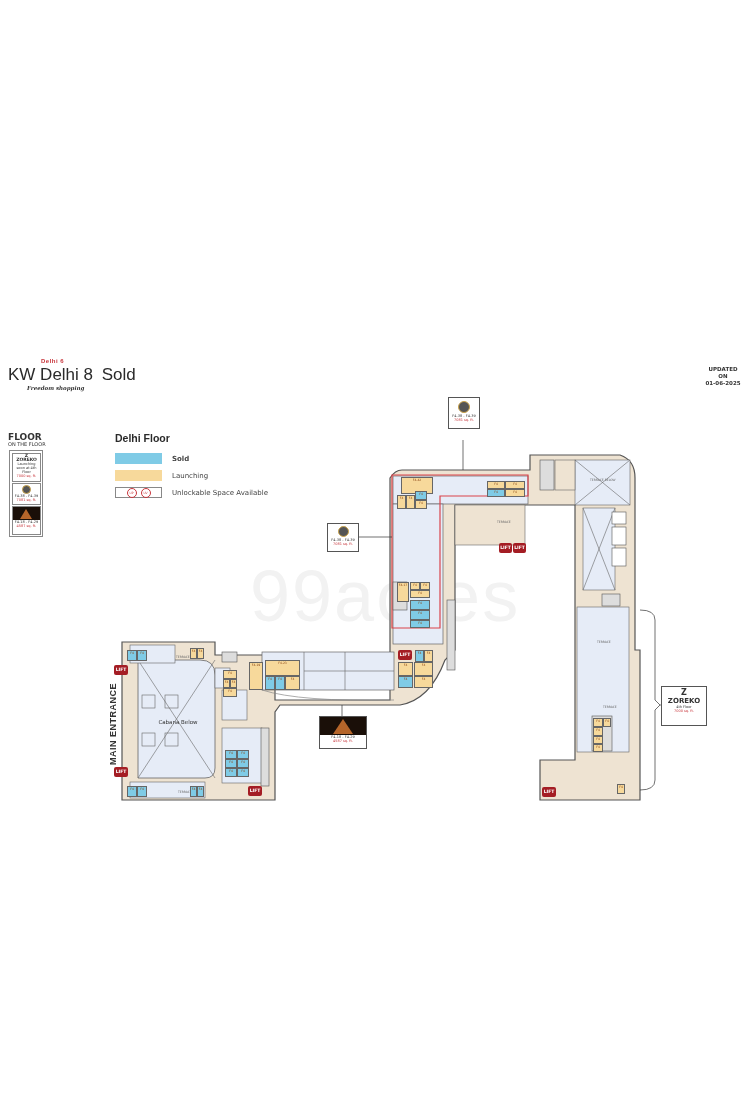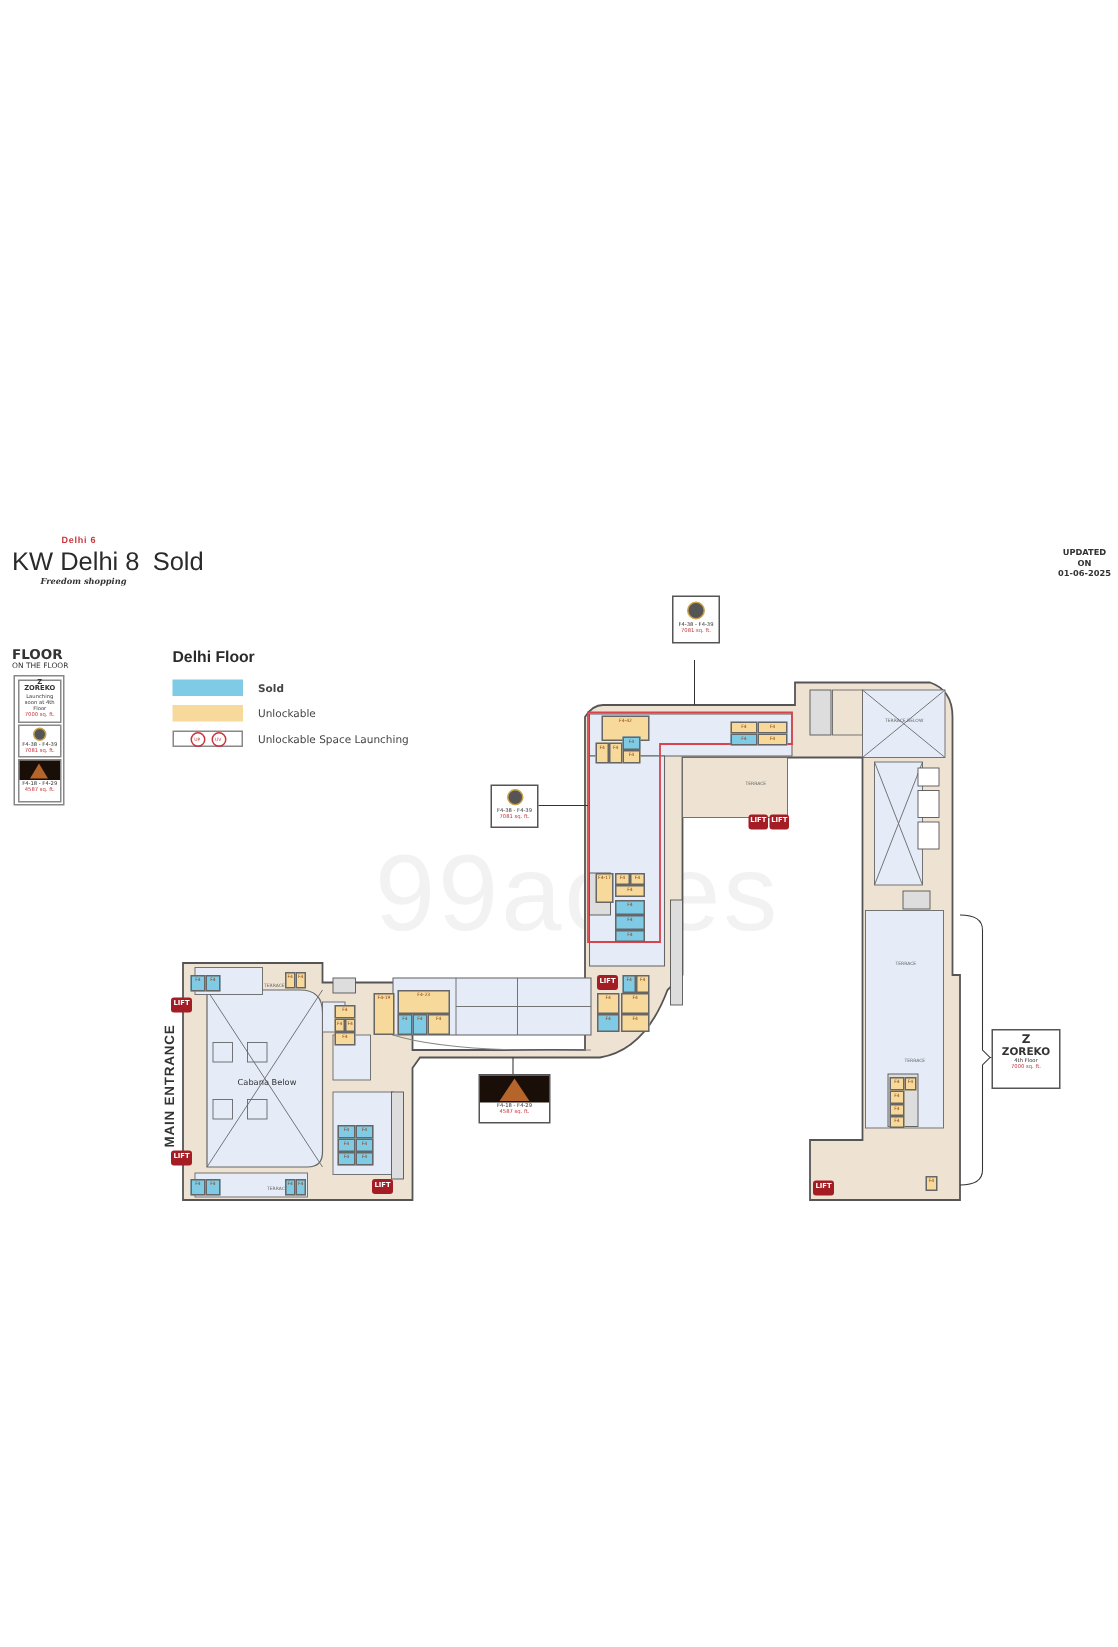--- a/index.html
+++ b/index.html
@@ -68,28 +68,28 @@
   </div>
 </div>
 
 <div class="abs floor-title">Delhi Floor</div>
 <div class="abs" style="left:115px;top:453px;display:flex;align-items:center;gap:10px;font-weight:bold;">
   <div class="legend-swatch" style="background:#7fcbe6;"></div>
   <span class="legend-label">Sold</span>
 </div>
 <div class="abs" style="left:115px;top:470px;display:flex;align-items:center;gap:10px;">
   <div class="legend-swatch" style="background:#f7d99b;"></div>
-  <span class="legend-label">Unlockable</span>
+  <span class="legend-label">Launching</span>
 </div>
 <div class="abs" style="left:115px;top:487px;display:flex;align-items:center;gap:10px;">
   <div class="legend-swatch" style="border:1px solid #888;box-sizing:border-box;display:flex;align-items:center;justify-content:center;gap:4px;background:#fff;">
     <span style="width:8px;height:8px;border:1px solid #c8353b;border-radius:50%;font-size:3px;color:#c8353b;display:flex;align-items:center;justify-content:center;">UP</span>
     <span style="width:8px;height:8px;border:1px solid #c8353b;border-radius:50%;font-size:3px;color:#c8353b;display:flex;align-items:center;justify-content:center;">UV</span>
   </div>
-  <span class="legend-label">Unlockable Space Launching</span>
+  <span class="legend-label">Unlockable Space Available</span>
 </div>
 
 <div class="abs watermark">99acres</div>
 
 <svg class="abs" style="left:0;top:0;" width="745" height="1098">
 
   <path d="M122,642 L215,642 L215,655 L275,655 L275,700 L390,700 L390,478 Q395,470 402,470 L530,470 L530,455 L620,455 Q635,460 635,478 L635,650 L640,650 L640,800 L540,800 L540,760 L575,760 L575,505 L455,505 L455,650 L445,660 Q430,700 400,705 L280,705 L275,712 L275,800 L122,800 Z" fill="#eee3d2" stroke="#555" stroke-width="1.2"></path>
 
   <rect x="393" y="476" width="135" height="28" fill="#e6ecf7" stroke="#666" stroke-width="0.7"></rect>
 

